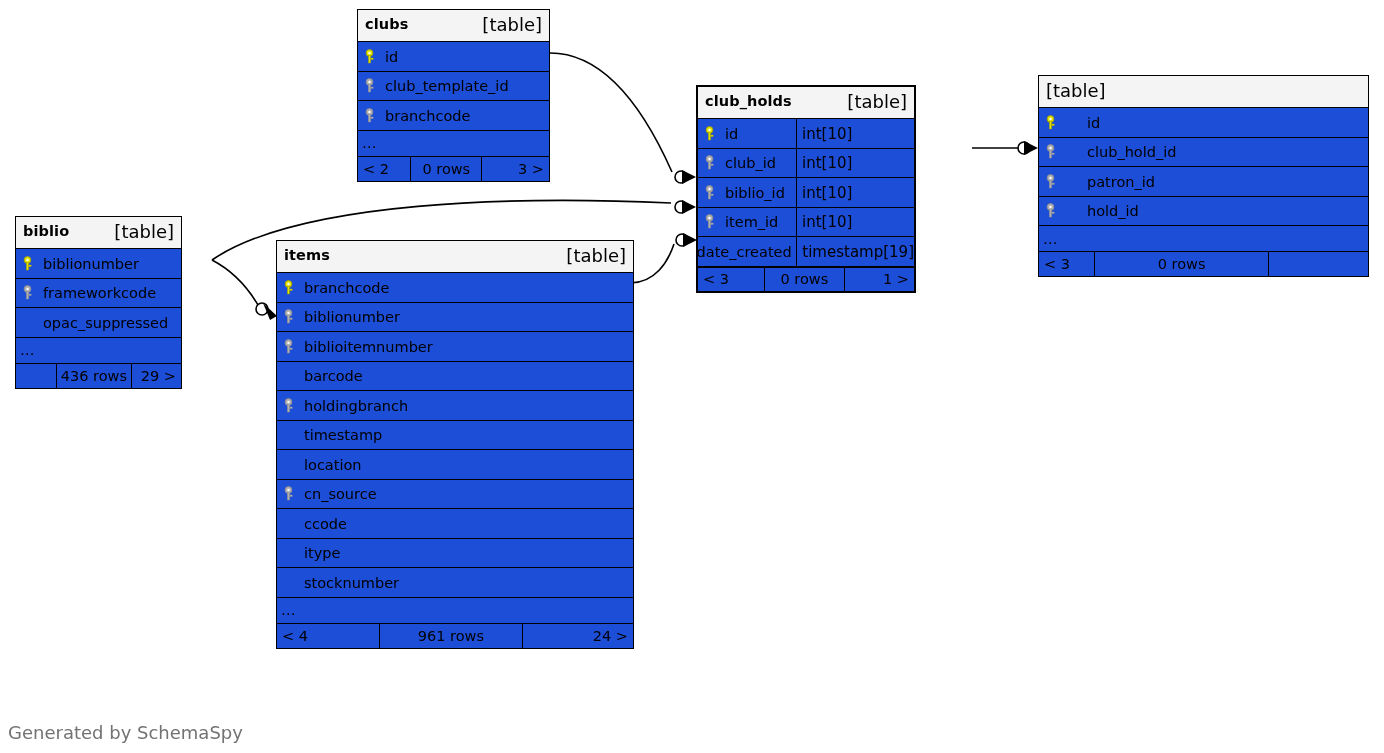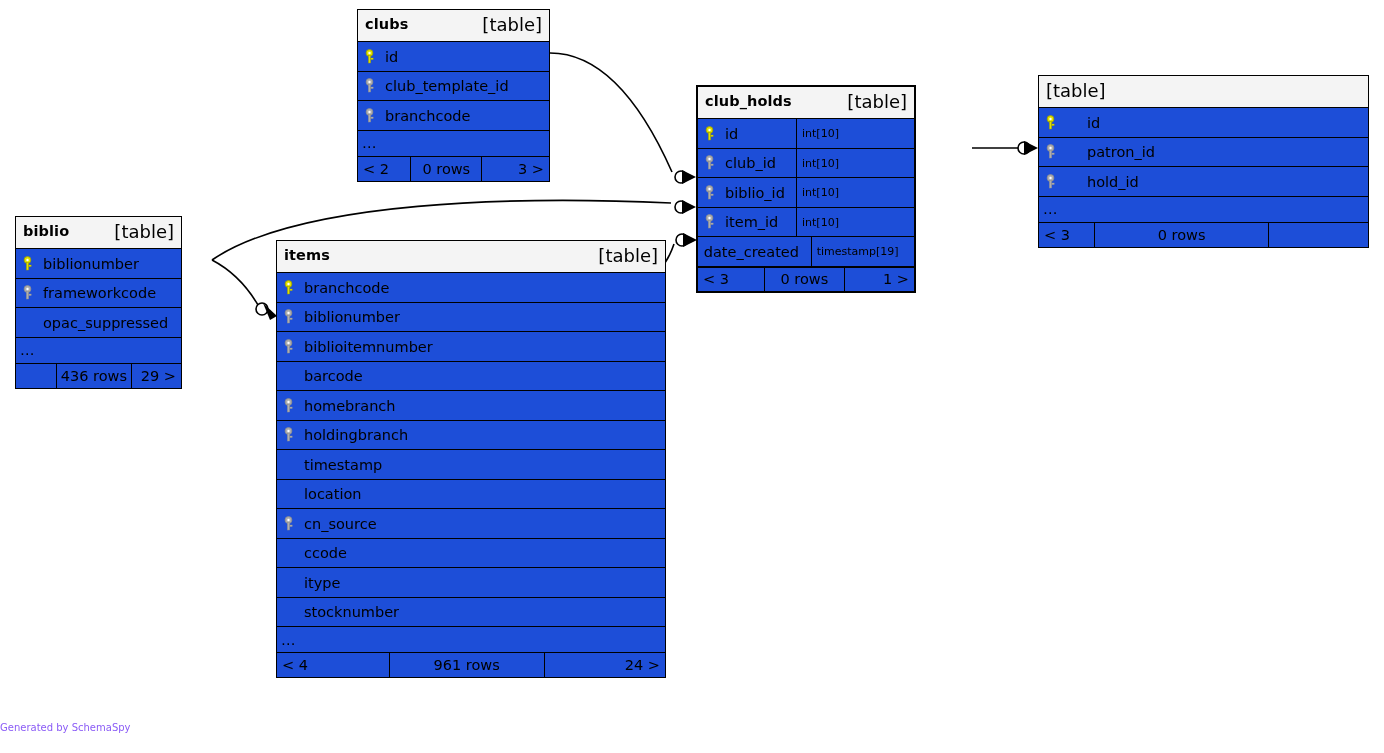--- a/index.html
+++ b/index.html
@@ -28,21 +28,21 @@
   .t-tag{font-size:18px;font-weight:normal;}
 
   .t-row{
     display:flex;align-items:center;border-bottom:1px solid #000000;
     height:29.5px;box-sizing:border-box;font-size:14.5px;
   }
   .t-row:last-of-type{border-bottom:none;}
   .col-name{display:flex;align-items:center;flex:1 1 auto;padding-left:7px;min-width:0;}
   .col-type{
     border-left:1px solid #000000;padding-left:5px;height:100%;
-    display:flex;align-items:center;box-sizing:border-box;font-size:11px;
+    display:flex;align-items:center;box-sizing:border-box;font-size:15px;
   }
 
   .keyicon{
     width:13px;height:16px;flex:0 0 13px;margin-right:7px;
     display:inline-block;position:relative;
   }
   .keyicon svg{display:block;}
   .noicon{width:13px;flex:0 0 13px;margin-right:7px;}
 
   .t-row.center .col-name{justify-content:center;padding-left:12px;padding-right:18px;}
@@ -55,21 +55,21 @@
   .f-cell{
     display:flex;align-items:center;box-sizing:border-box;
     border-right:1px solid #000000;padding:0 5px;overflow:hidden;white-space:nowrap;
   }
   .f-cell:last-child{border-right:none;}
   .f-left{justify-content:flex-start;}
   .f-center{justify-content:center;}
   .f-right{justify-content:flex-end;}
 
   #footer-note{
-    position:absolute;left:0;top:722px;font-size:10px;color:#8b5cf6;
+    position:absolute;left:8px;top:722px;font-size:18px;color:#737373;
   }
 </style>
 </head>
 <body>
 
 <div id="diagram">
 
   <svg class="links" viewBox="0 0 1384 753" xmlns="http://www.w3.org/2000/svg">
     <g fill="none" stroke="#000000" stroke-width="1.6">
 
@@ -247,20 +247,33 @@
     <div class="t-row">
       <span class="col-name">
         <span class="keyicon" style="margin-right:28px">
           <svg width="13" height="16" viewBox="0 0 13 16">
               <circle cx="4.5" cy="4" r="3.4" fill="#AFAFAF" stroke="#8d8d8d" stroke-width="0.8"></circle>
               <circle cx="4.5" cy="4" r="1.2" fill="#ffffff"></circle>
               <rect x="3.4" y="6.5" width="2.2" height="7.5" fill="#AFAFAF" stroke="#8d8d8d" stroke-width="0.5"></rect>
               <rect x="5.6" y="9" width="2.6" height="1.6" fill="#AFAFAF" stroke="#8d8d8d" stroke-width="0.4"></rect>
             </svg>
         </span>
+        <span>club_hold_id</span>
+      </span>
+    </div>
+    <div class="t-row">
+      <span class="col-name">
+        <span class="keyicon" style="margin-right:28px">
+          <svg width="13" height="16" viewBox="0 0 13 16">
+              <circle cx="4.5" cy="4" r="3.4" fill="#AFAFAF" stroke="#8d8d8d" stroke-width="0.8"></circle>
+              <circle cx="4.5" cy="4" r="1.2" fill="#ffffff"></circle>
+              <rect x="3.4" y="6.5" width="2.2" height="7.5" fill="#AFAFAF" stroke="#8d8d8d" stroke-width="0.5"></rect>
+              <rect x="5.6" y="9" width="2.6" height="1.6" fill="#AFAFAF" stroke="#8d8d8d" stroke-width="0.4"></rect>
+            </svg>
+        </span>
         <span>patron_id</span>
       </span>
     </div>
     <div class="t-row">
       <span class="col-name">
         <span class="keyicon" style="margin-right:28px">
           <svg width="13" height="16" viewBox="0 0 13 16">
               <circle cx="4.5" cy="4" r="3.4" fill="#AFAFAF" stroke="#8d8d8d" stroke-width="0.8"></circle>
               <circle cx="4.5" cy="4" r="1.2" fill="#ffffff"></circle>
               <rect x="3.4" y="6.5" width="2.2" height="7.5" fill="#AFAFAF" stroke="#8d8d8d" stroke-width="0.5"></rect>
@@ -316,21 +329,21 @@
       </span>
     </div>
     <div class="t-ellipsis">…</div>
     <div class="t-footer">
       <div class="f-cell f-left" style="width:25%"></div>
       <div class="f-cell f-center" style="width:45%">436 rows</div>
       <div class="f-cell f-right" style="width:30%">29 &gt;</div>
     </div>
   </div>
 
-  <div class="table-box" style="left:276px;top:240px;width:390px;">
+  <div class="table-box" style="left:276px;top:240px;width:358px;">
     <div class="t-header">
       <span class="t-name">items</span>
       <span class="t-tag">[table]</span>
     </div>
 
     <div class="t-row">
       <span class="col-name">
         <span class="keyicon">
           <svg width="13" height="16" viewBox="0 0 13 16">
               <circle cx="4.5" cy="4" r="3.4" fill="#E3E300" stroke="#9a9a00" stroke-width="0.8"></circle>
@@ -365,33 +378,20 @@
               <rect x="5.6" y="9" width="2.6" height="1.6" fill="#AFAFAF" stroke="#8d8d8d" stroke-width="0.4"></rect>
             </svg>
         </span>
         <span>biblioitemnumber</span>
       </span>
     </div>
     <div class="t-row">
       <span class="col-name">
         <span class="noicon"></span>
         <span>barcode</span>
-      </span>
-    </div>
-    <div class="t-row">
-      <span class="col-name">
-        <span class="keyicon">
-          <svg width="13" height="16" viewBox="0 0 13 16">
-              <circle cx="4.5" cy="4" r="3.4" fill="#AFAFAF" stroke="#8d8d8d" stroke-width="0.8"></circle>
-              <circle cx="4.5" cy="4" r="1.2" fill="#ffffff"></circle>
-              <rect x="3.4" y="6.5" width="2.2" height="7.5" fill="#AFAFAF" stroke="#8d8d8d" stroke-width="0.5"></rect>
-              <rect x="5.6" y="9" width="2.6" height="1.6" fill="#AFAFAF" stroke="#8d8d8d" stroke-width="0.4"></rect>
-            </svg>
-        </span>
-        <span>homebranch</span>
       </span>
     </div>
     <div class="t-row">
       <span class="col-name">
         <span class="keyicon">
           <svg width="13" height="16" viewBox="0 0 13 16">
               <circle cx="4.5" cy="4" r="3.4" fill="#AFAFAF" stroke="#8d8d8d" stroke-width="0.8"></circle>
               <circle cx="4.5" cy="4" r="1.2" fill="#ffffff"></circle>
               <rect x="3.4" y="6.5" width="2.2" height="7.5" fill="#AFAFAF" stroke="#8d8d8d" stroke-width="0.5"></rect>
               <rect x="5.6" y="9" width="2.6" height="1.6" fill="#AFAFAF" stroke="#8d8d8d" stroke-width="0.4"></rect>

